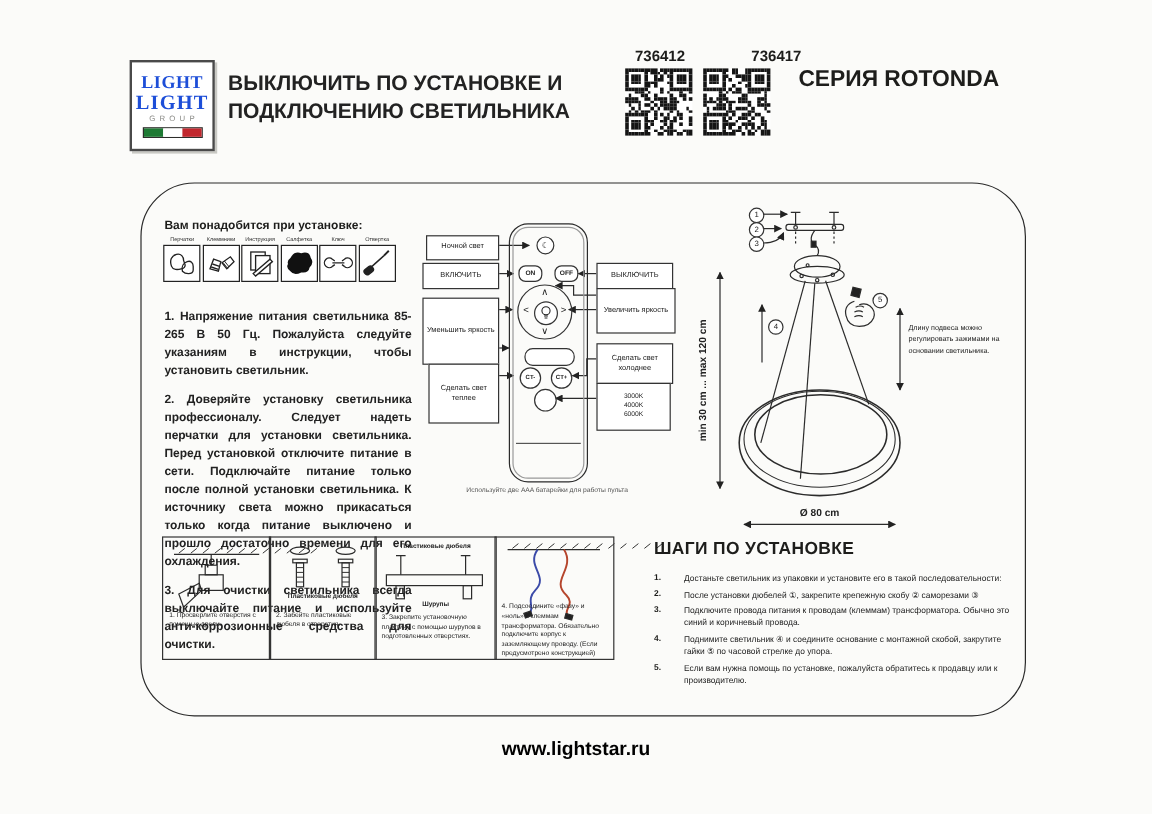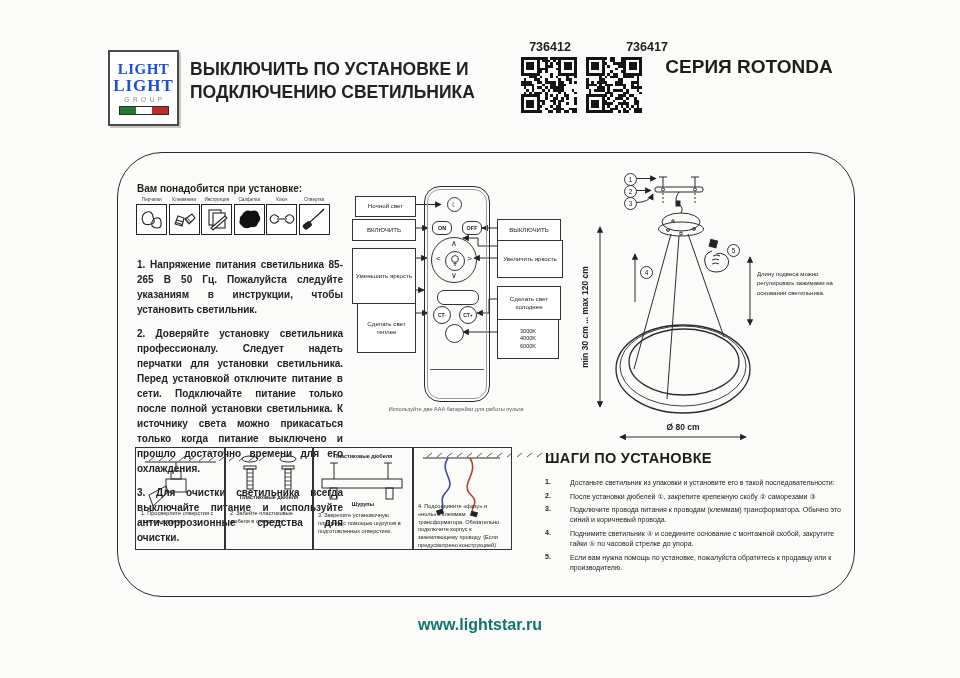--- a/index.html
+++ b/index.html
@@ -55,21 +55,21 @@
   
   .panel{position:absolute;top:447px;height:101px;border:1px solid #333;background:transparent;}
   .pcap{position:absolute;left:5px;right:4px;font-size:5.6px;line-height:1.4;color:#222;}
   .plbl{position:absolute;font-size:5.4px;font-weight:bold;text-align:center;color:#222;width:100%;}
   
   .steps-head{left:545px;top:450px;font-size:14.5px;font-weight:bold;letter-spacing:.3px;}
   .steps{left:545px;top:478px;width:308px;}
   .srow{display:flex;margin-bottom:3.5px;}
   .snum{width:25px;font-size:7px;font-weight:bold;flex:none;}
   .stxt{flex:1;font-size:7px;line-height:1.45;color:#222;}
-  .footer{left:0;top:616px;width:100%;text-align:center;font-size:16px;font-weight:bold;color:#0f766e;}
+  .footer{left:0;top:616px;width:100%;text-align:center;font-size:16px;font-weight:bold;color:#000000;}
   svg.overlay{position:absolute;left:0;top:0;pointer-events:none;}
   svg text.dim{font-family:"Liberation Sans",sans-serif;font-size:8.5px;font-weight:bold;fill:#222;}
 </style>
 </head>
 <body>
 
 <div class="page">
 
   <svg class="overlay" width="960" height="678" viewBox="0 0 960 678">
     <defs>

